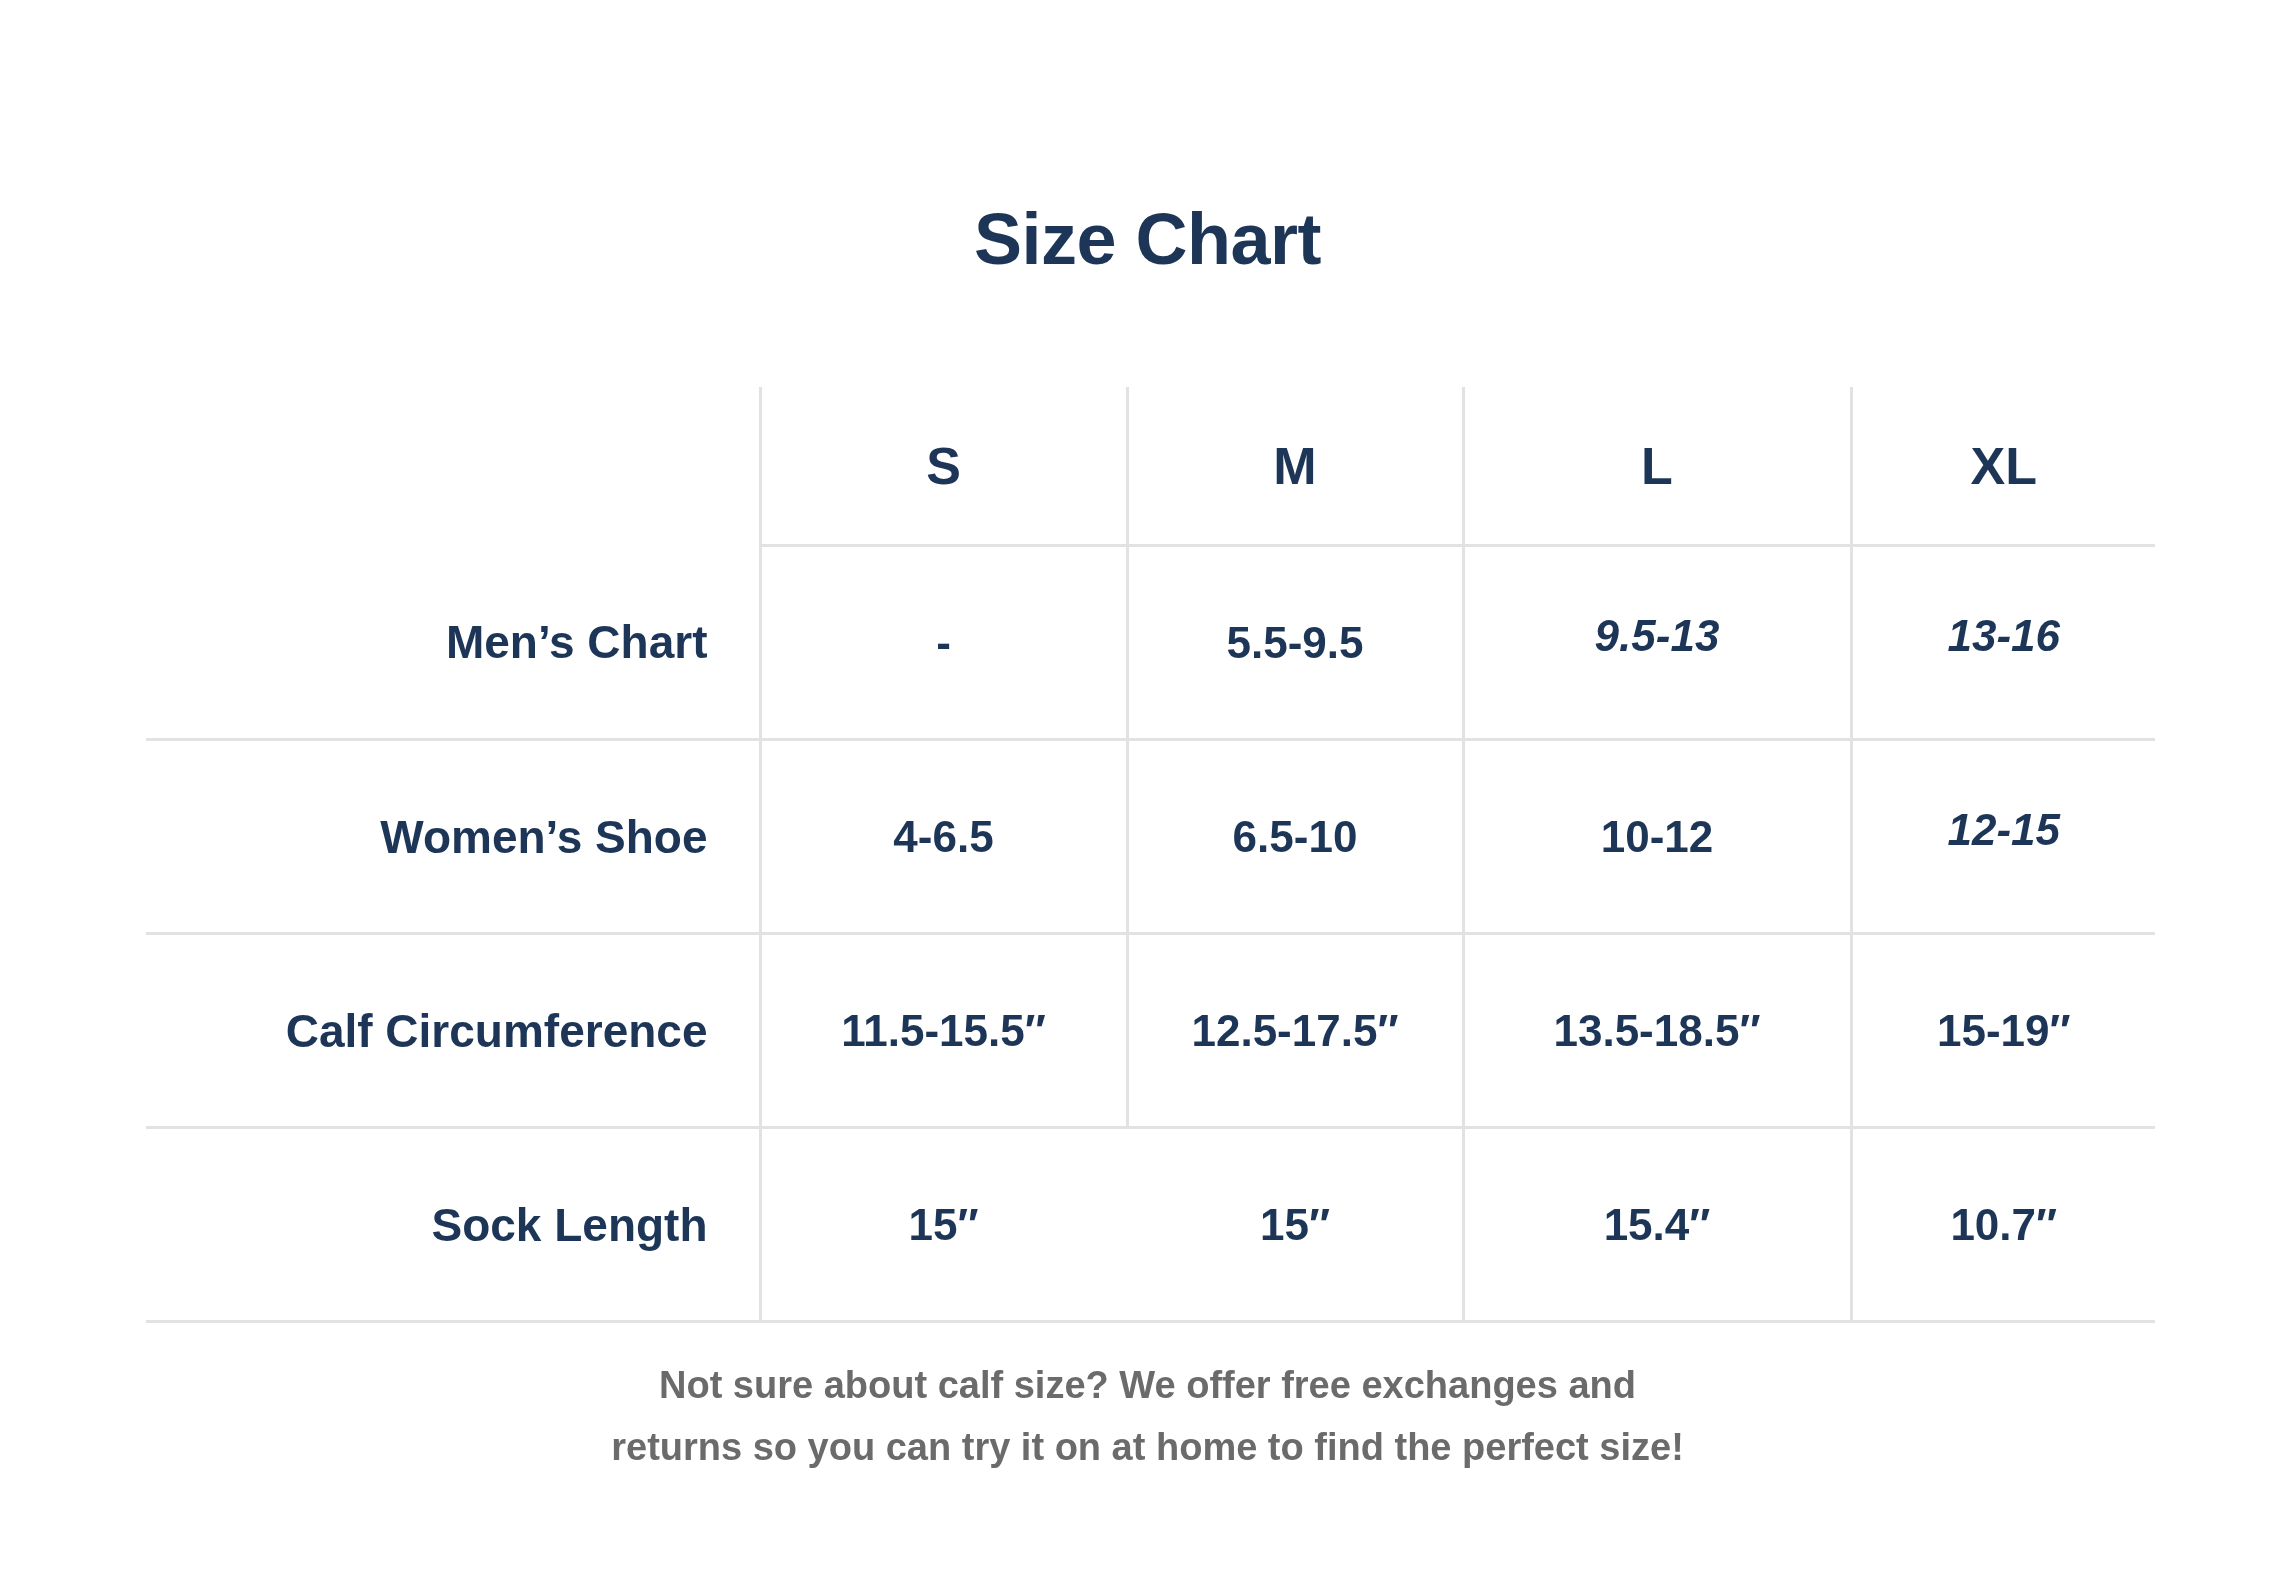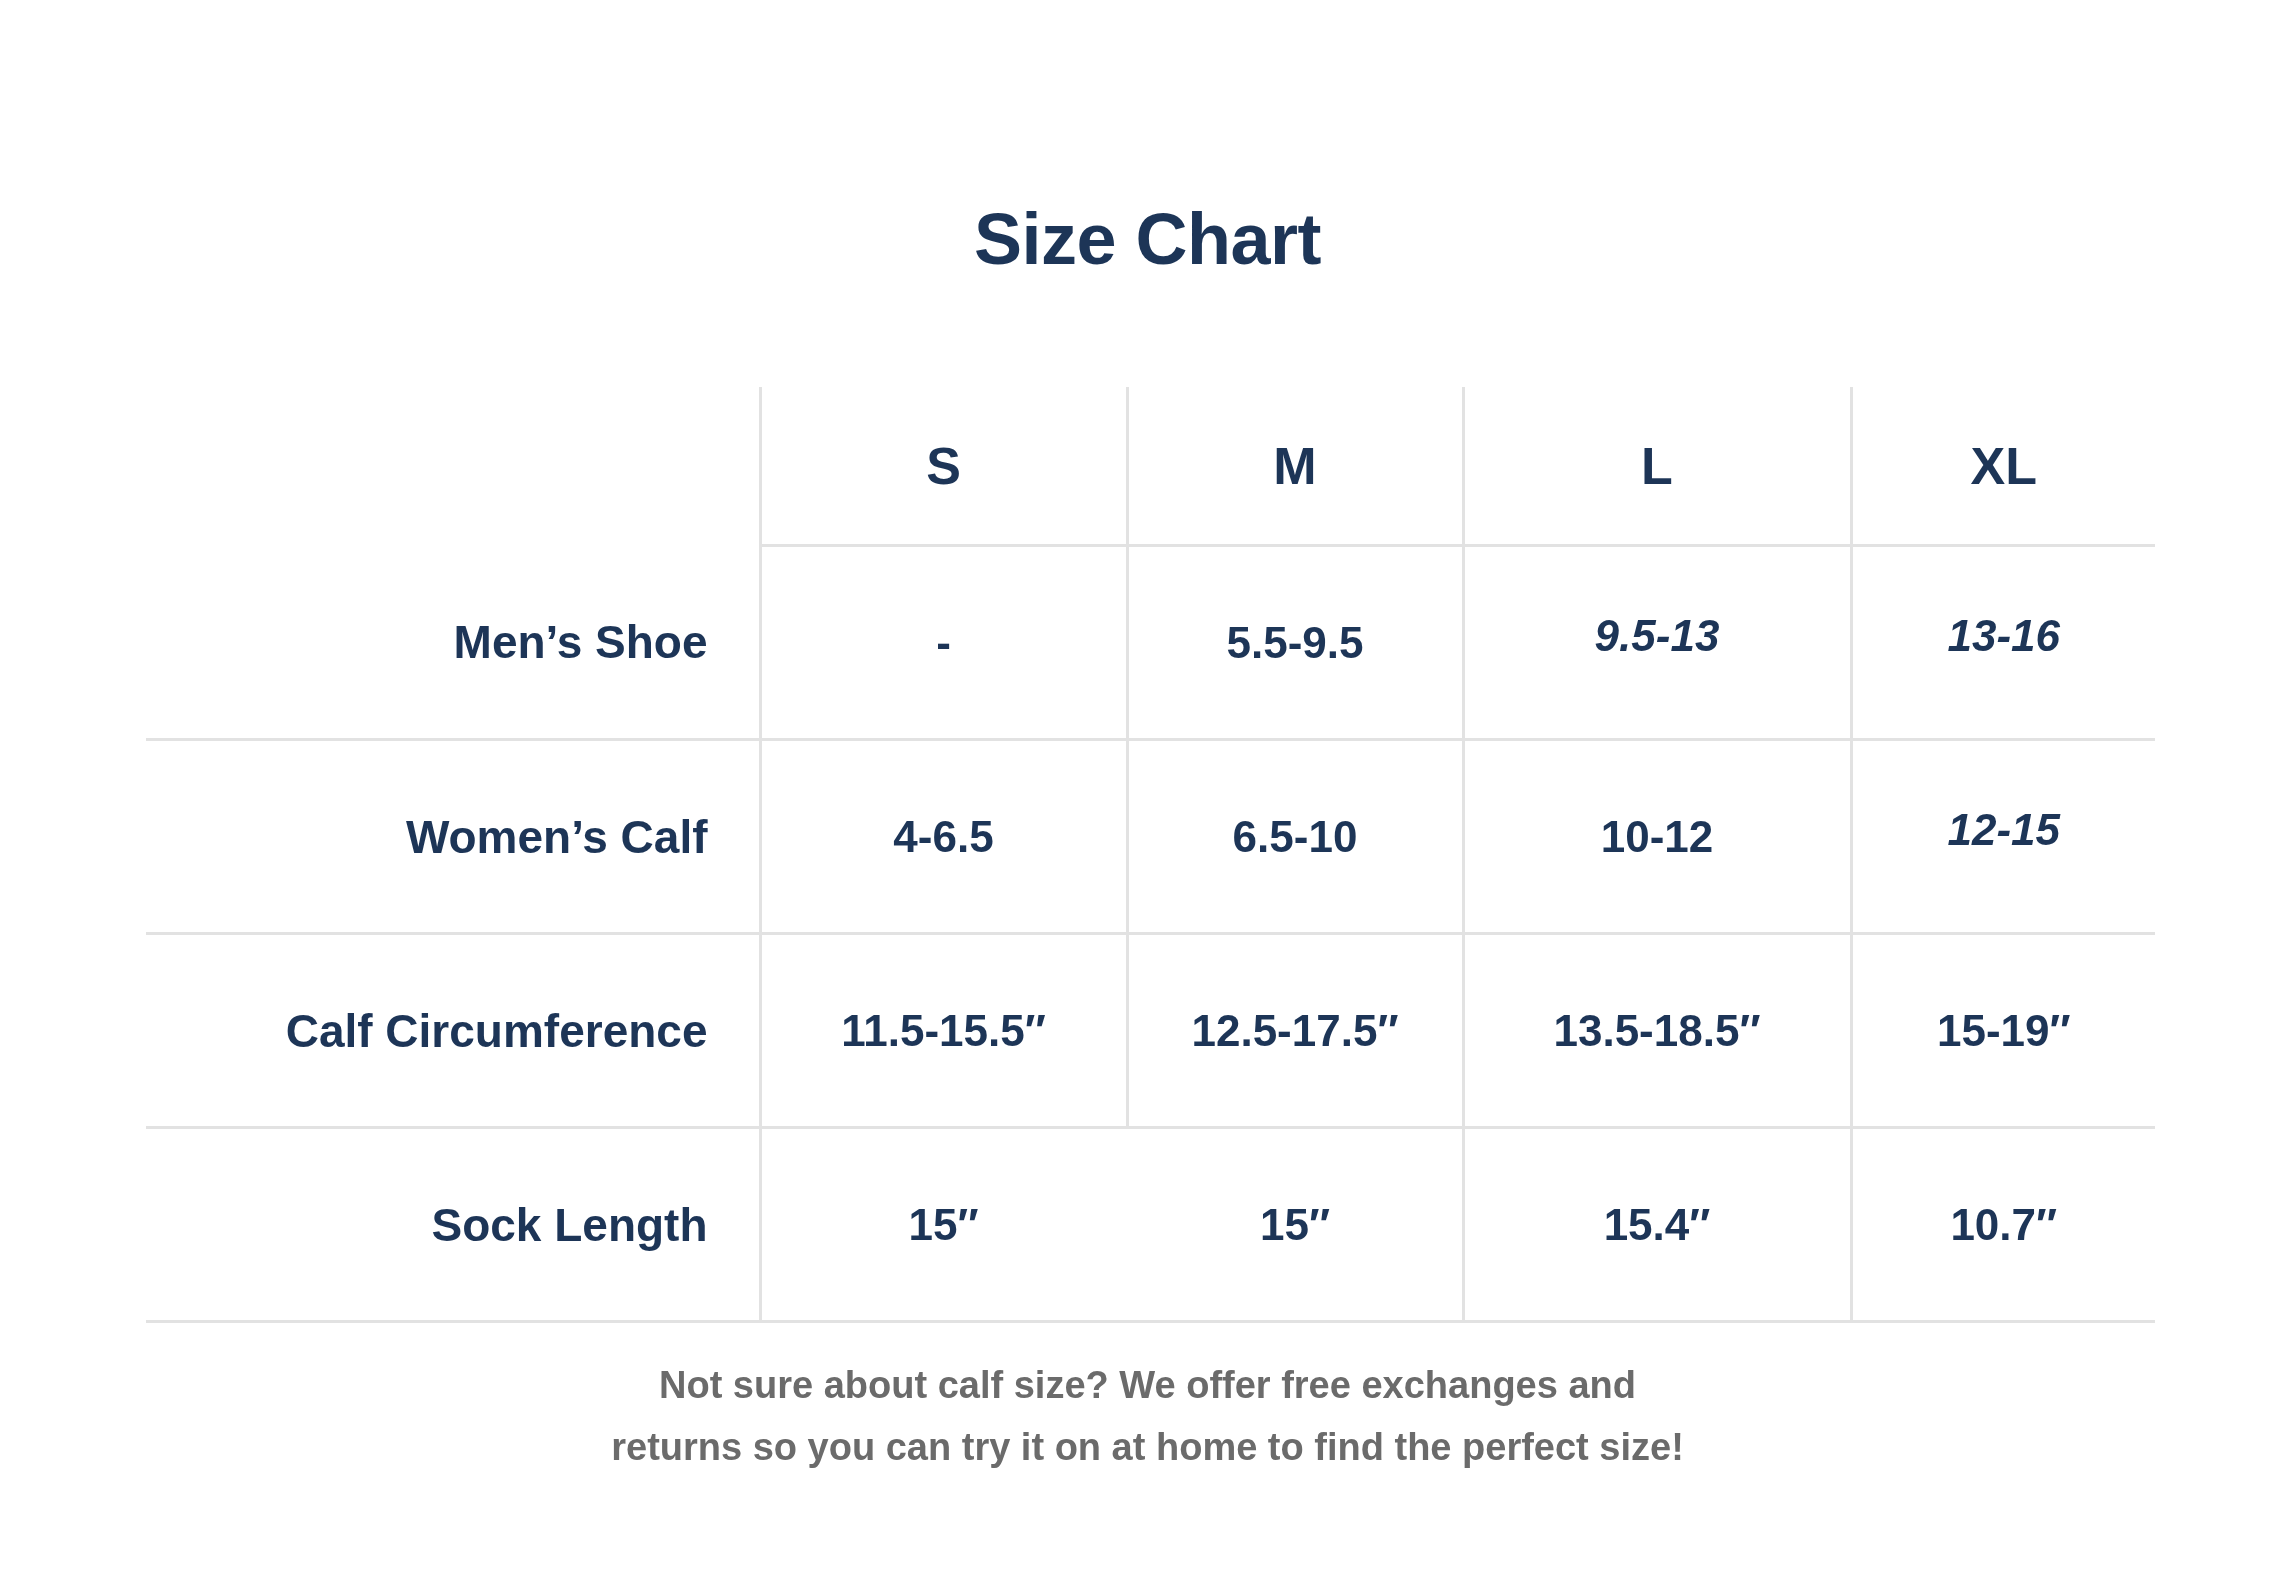--- a/index.html
+++ b/index.html
@@ -138,37 +138,37 @@
           <th>S</th>
           <th>M</th>
           <th>L</th>
           <th>XL</th>
         </tr>
       </thead>
 
       <tbody>
 
         <tr>
-          <td class="td-label">Men’s Shoe</td>
+          <td class="td-label">Men’s Chart</td>
           <td class="cell-s">
             <span class="cell-value">-</span>
           </td>
           <td class="cell-m">
             <span class="cell-value">5.5-9.5</span>
           </td>
           <td class="cell-l">
             <span class="cell-value raise">9.5-13</span>
           </td>
           <td class="cell-xl">
             <span class="cell-value raise">13-16</span>
           </td>
         </tr>
 
         <tr>
-          <td class="td-label">Women’s Calf</td>
+          <td class="td-label">Women’s Shoe</td>
           <td class="cell-s">
             <span class="cell-value">4-6.5</span>
           </td>
           <td class="cell-m">
             <span class="cell-value">6.5-10</span>
           </td>
           <td class="cell-l">
             <span class="cell-value">10-12</span>
           </td>
           <td class="cell-xl">

